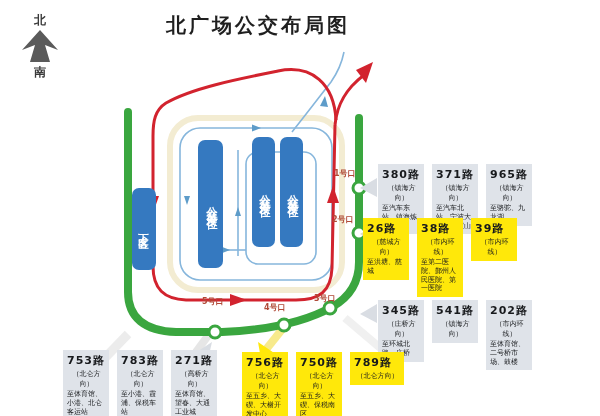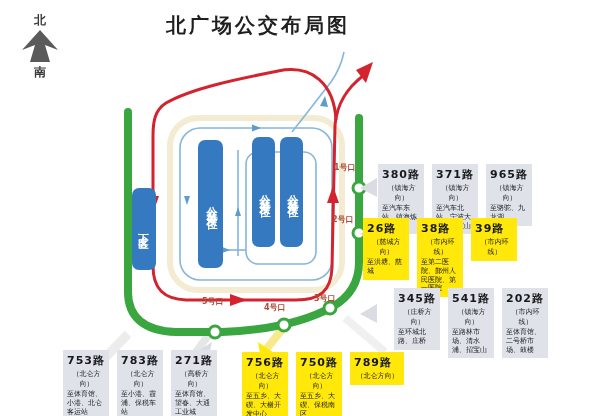--- a/index.html
+++ b/index.html
@@ -95,21 +95,21 @@
 
   <div class="title">北广场公交布局图</div>
   <div class="compass-label" style="left:34px;top:12px;">北</div>
   <div class="compass-label" style="left:34px;top:64px;">南</div>
 
   <div class="bar" style="left:132px;top:188px;width:24px;height:82px;font-size:10.5px;">下客区</div>
   <div class="bar" style="left:198px;top:140px;width:25px;height:128px;">公交待发位</div>
   <div class="bar" style="left:252px;top:137px;width:23px;height:110px;">公交待发位</div>
   <div class="bar" style="left:280px;top:137px;width:23px;height:110px;">公交待发位</div>
 
-  <div class="exit-label" style="left:334px;top:162px;">1号口</div>
+  <div class="exit-label" style="left:334px;top:168px;">1号口</div>
   <div class="exit-label" style="left:332px;top:214px;">2号口</div>
   <div class="exit-label" style="left:314px;top:293px;">3号口</div>
   <div class="exit-label" style="left:264px;top:302px;">4号口</div>
   <div class="exit-label" style="left:202px;top:296px;">5号口</div>
 
   <div class="route-group" style="left:378px;top:164px;">
     <div class="route-box">
       <div class="num">380路</div>
       <div class="dir">（镇海方向）</div>
       <div class="dest">至汽车东站、镇海炼化</div>
@@ -136,30 +136,29 @@
       <div class="num">38路</div>
       <div class="dir">（市内环线）</div>
       <div class="dest">至第二医院、鄞州人民医院、第一医院</div>
     </div>
     <div class="route-box yellow">
       <div class="num">39路</div>
       <div class="dir">（市内环线）</div>
     </div>
   </div>
 
-  <div class="route-group" style="left:378px;top:288px;margin-left:16px;">
+  <div class="route-group" style="left:378px;top:300px;">
     <div class="route-box">
       <div class="num">345路</div>
       <div class="dir">（庄桥方向）</div>
       <div class="dest">至环城北路、庄桥</div>
     </div>
     <div class="route-box">
       <div class="num">541路</div>
       <div class="dir">（镇海方向）</div>
-      <div class="dest">至路林市场、清水浦、招宝山</div>
     </div>
     <div class="route-box">
       <div class="num">202路</div>
       <div class="dir">（市内环线）</div>
       <div class="dest">至体育馆、二号桥市场、鼓楼</div>
     </div>
   </div>
 
   <div class="route-group" style="left:63px;top:350px;">
     <div class="route-box">

